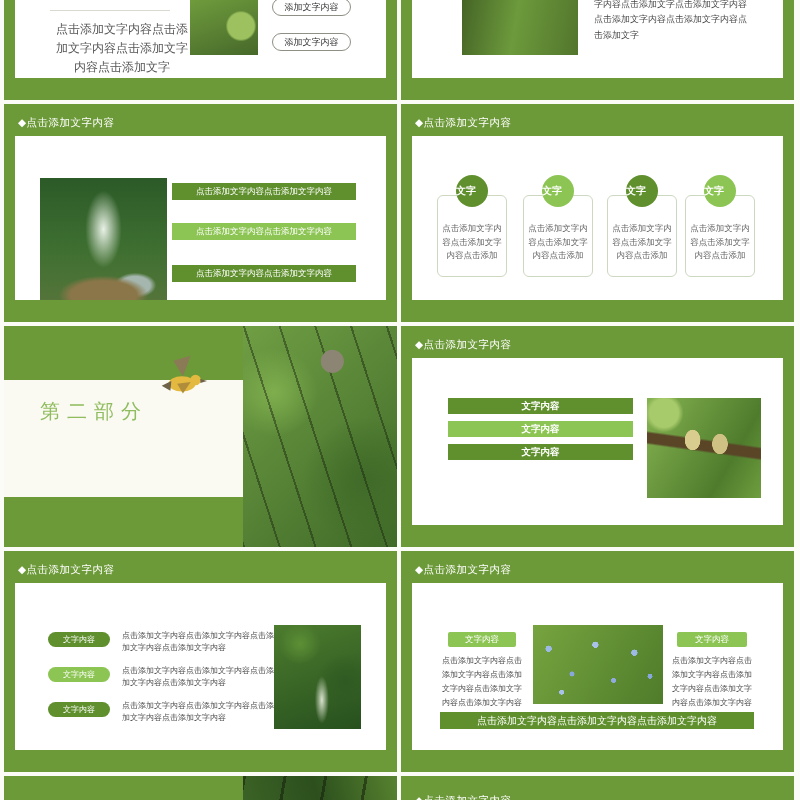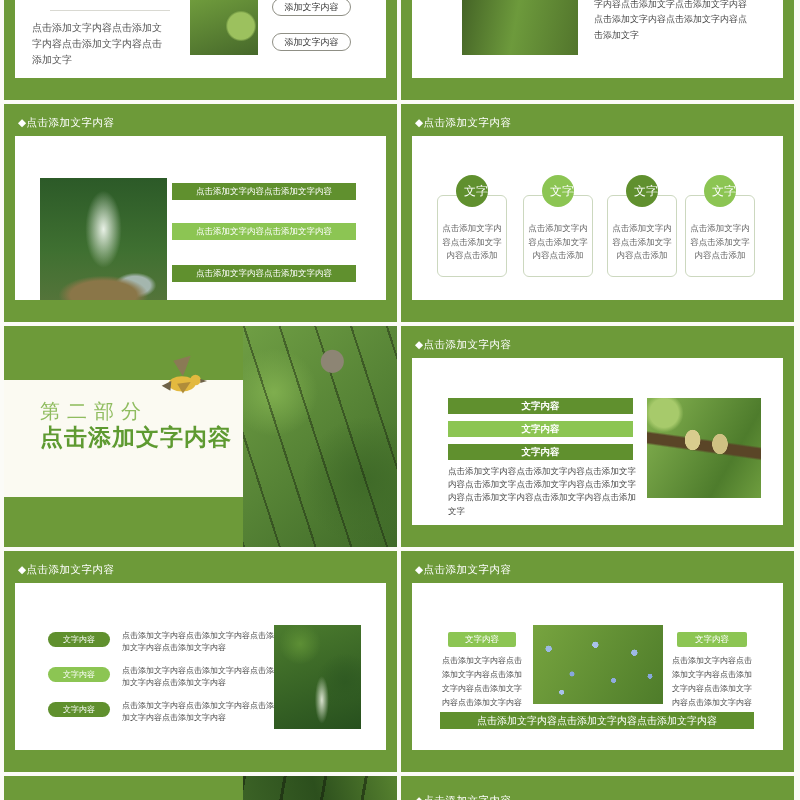--- a/index.html
+++ b/index.html
@@ -12,21 +12,21 @@
   .abs{position:absolute;z-index:3;}
   .gbar{position:absolute;z-index:3;color:#fff;text-align:center;overflow:hidden;white-space:nowrap;}
   .dark{background:#60902e;}
   .light{background:#8cc553;}
   .para{position:absolute;z-index:3;color:#4a4a4a;}
   .outline-btn{position:absolute;z-index:3;background:#fff;border:1px solid #8f8f85;border-radius:9px;
                color:#333;font-size:9px;text-align:center;line-height:16px;}
   .card{position:absolute;z-index:3;background:#fff;border:1px solid #ccd8bf;border-radius:6px;}
   .card-txt{position:absolute;top:26px;left:4px;right:4px;font-size:8.5px;color:#666;text-align:center;line-height:1.6;}
   .circle{position:absolute;z-index:4;width:32px;height:32px;border-radius:50%;color:#fff;
-          font-size:12px;text-align:right;line-height:32px;}
+          font-size:10px;text-align:left;line-height:32px;font-weight:bold;}
   .pill{position:absolute;z-index:3;border-radius:8px;color:#fff;font-size:8px;text-align:center;line-height:15px;}
   .tag{position:absolute;z-index:3;border-radius:2px;color:#fff;font-size:8.5px;text-align:center;line-height:15px;}
   .photo{position:absolute;z-index:3;}
   
   .ph-bird1{background-image:
       radial-gradient(ellipse 16px 10px at 45% 38%,#8a7a55 58%,rgba(0,0,0,0) 60%),
       radial-gradient(circle 22px at 75% 75%,#9cc15e 60%,rgba(0,0,0,0) 70%),
       linear-gradient(160deg,#a7c468,#6e9a3c 45%,#46682a);}
   .ph-bird2{background-image:
       radial-gradient(ellipse 15px 10px at 22% 45%,#9a9a85 58%,rgba(0,0,0,0) 60%),
@@ -73,21 +73,21 @@
   .band{position:absolute;z-index:3;background:#6d9a39;}
 </style>
 </head>
 <body>
 
 <div class="stage">
 
   <div class="slide" style="left:4px;top:-121px;">
     <div class="panel"></div>
     <div class="divider-line" style="left:46px;top:131px;width:120px;"></div>
-    <div class="para" style="left:28px;top:141px;width:132px;font-size:10px;line-height:1.6;color:#555;">点击添加文字内容点击添加文字内容点击添加文字内容点击添加文字</div>
+    <div class="para" style="left:52px;top:141px;width:132px;font-size:12px;line-height:1.6;color:#555;text-align:center;">点击添加文字内容点击添加文字内容点击添加文字内容点击添加文字</div>
     <div class="photo ph-bird1" style="left:186px;top:60px;width:68px;height:116px;"></div>
     <div class="outline-btn" style="left:268px;top:119px;width:79px;height:18px;">添加文字内容</div>
     <div class="outline-btn" style="left:268px;top:154px;width:79px;height:18px;">添加文字内容</div>
   </div>
 
   <div class="slide" style="left:401px;top:-121px;">
     <div class="panel"></div>
     <div class="photo ph-bird2" style="left:61px;top:60px;width:116px;height:116px;"></div>
     <div class="para" style="left:193px;top:118px;width:158px;font-size:9px;line-height:1.7;">字内容点击添加文字点击添加文字内容点击添加文字内容点击添加文字内容点击添加文字</div>
   </div>
@@ -133,30 +133,28 @@
     <div class="band" style="left:0;top:171px;width:239px;height:50px;"></div>
     <svg class="abs" style="left:148px;top:28px;z-index:4;" width="58" height="52" viewBox="0 0 60 52">
       <path d="M22 6 L40 1 L32 22 Z" fill="#8a7a55"></path>
       <ellipse cx="31" cy="30" rx="14" ry="8" fill="#e3b93f"></ellipse>
       <circle cx="45" cy="26" r="5.5" fill="#e3b93f"></circle>
       <path d="M50 25 L57 27 L50 29 Z" fill="#6e6248"></path>
       <path d="M10 32 L20 27 L19 37 Z" fill="#6e6248"></path>
       <path d="M26 30 L40 28 L32 40 Z" fill="#b08d3a"></path>
     </svg>
     <div class="abs" style="left:36px;top:72px;font-size:20px;letter-spacing:7px;color:#8fbc5f;">第二部分</div>
-    <div class="abs" style="left:36px;top:96px;font-size:23px;font-weight:bold;color:#5e9a31;letter-spacing:1px;">点击添加文字内容</div>
   </div>
 
   <div class="slide" style="left:401px;top:326px;">
     <div class="hdr">◆点击添加文字内容</div>
     <div class="panel"></div>
     <div class="gbar dark" style="left:47px;top:72px;width:185px;height:16px;font-size:9.5px;font-weight:bold;line-height:16px;">文字内容</div>
     <div class="gbar light" style="left:47px;top:95px;width:185px;height:16px;font-size:9.5px;font-weight:bold;line-height:16px;">文字内容</div>
     <div class="gbar dark" style="left:47px;top:118px;width:185px;height:16px;font-size:9.5px;font-weight:bold;line-height:16px;">文字内容</div>
-    <div class="para" style="left:47px;top:139px;width:188px;font-size:8.5px;line-height:1.55;text-align:justify;">点击添加文字内容点击添加文字内容点击添加文字内容点击添加文字点击添加文字内容点击添加文字内容点击添加文字内容点击添加文字内容点击添加文字</div>
     <div class="photo ph-two-birds" style="left:246px;top:72px;width:114px;height:100px;"></div>
   </div>
 
   <div class="slide" style="left:4px;top:551px;">
     <div class="hdr">◆点击添加文字内容</div>
     <div class="panel"></div>
     <div class="pill dark" style="left:44px;top:81px;width:62px;height:15px;">文字内容</div>
     <div class="para" style="left:118px;top:79px;width:152px;font-size:8px;line-height:1.5;">点击添加文字内容点击添加文字内容点击添加文字内容点击添加文字内容</div>
     <div class="pill light" style="left:44px;top:116px;width:62px;height:15px;">文字内容</div>
     <div class="para" style="left:118px;top:114px;width:152px;font-size:8px;line-height:1.5;">点击添加文字内容点击添加文字内容点击添加文字内容点击添加文字内容</div>

